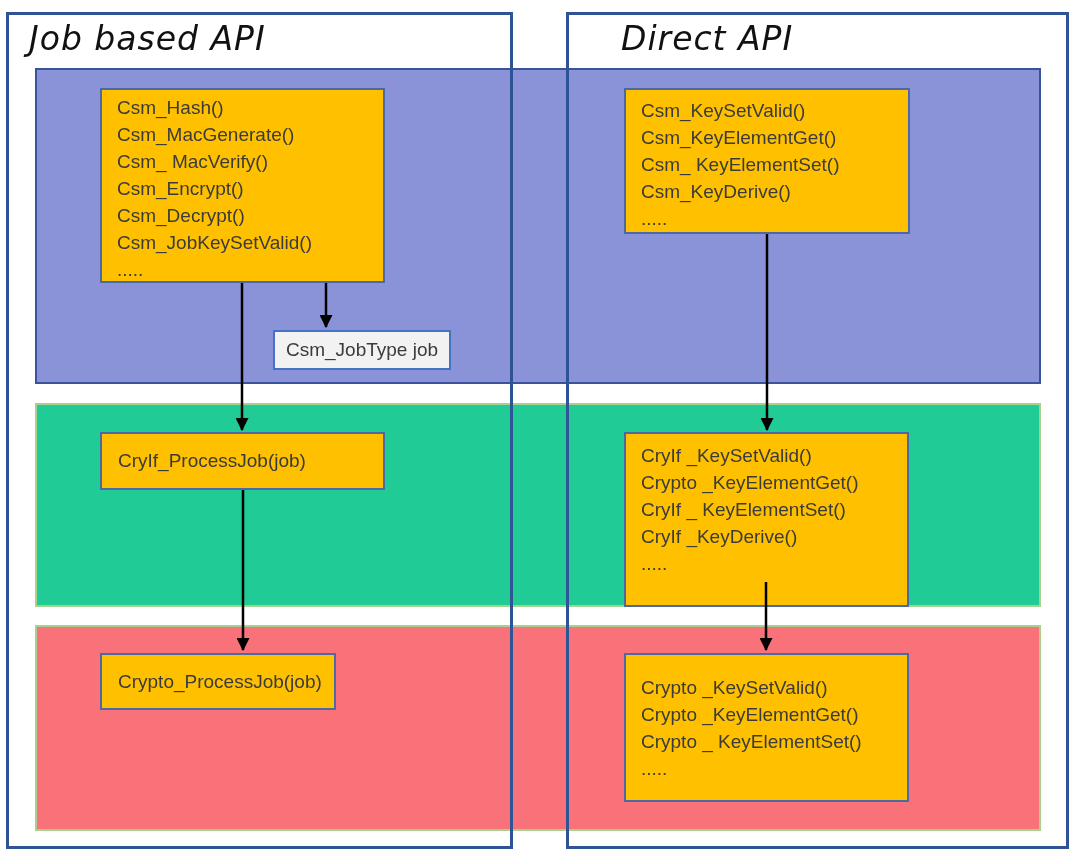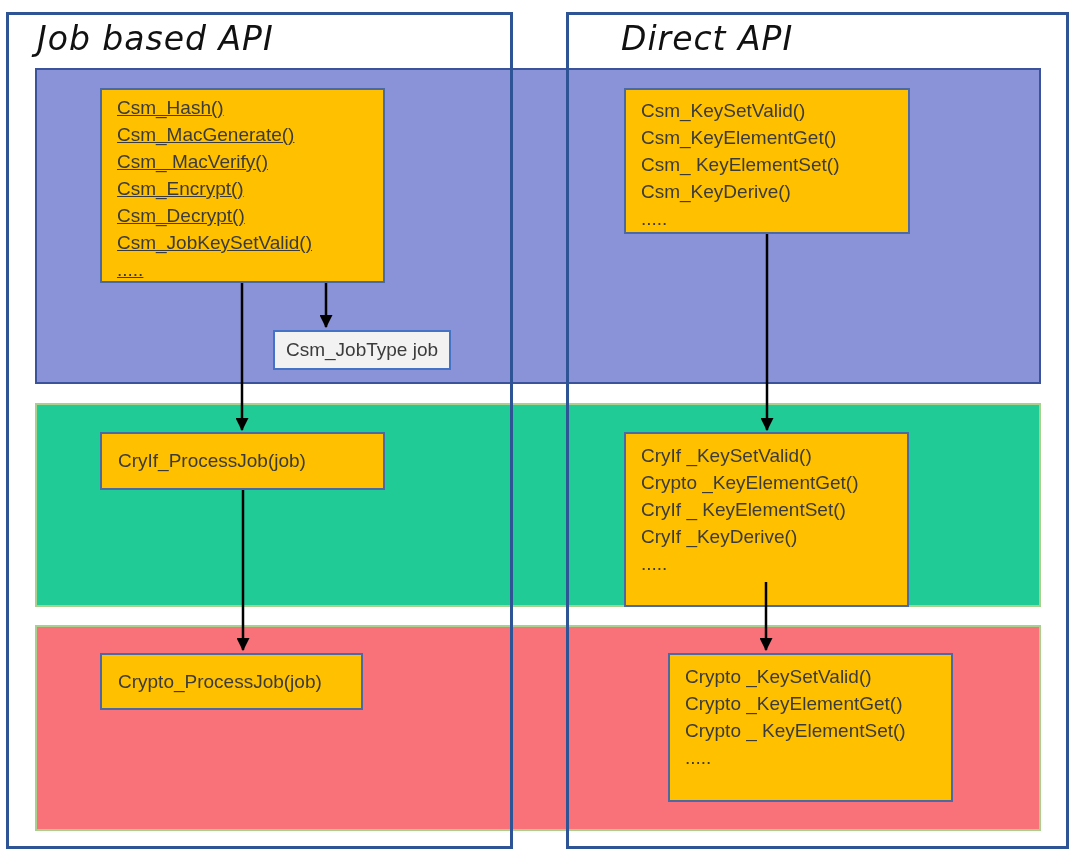--- a/index.html
+++ b/index.html
@@ -16,35 +16,35 @@
 
   
   .outer-box { position:absolute; top:12px; height:837px; border:3px solid var(--outer-border);
                box-sizing:border-box; background:transparent; z-index:20; }
   .outer-left  { left:6px;   width:507px; }
   .outer-right { left:566px; width:503px; }
 
   .panel-title { position:absolute; top:4px; font-size:33px; font-style:italic;
                  color:var(--title-text); font-family:"DejaVu Sans", sans-serif;
                  letter-spacing:1px; white-space:nowrap; }
-  .outer-left  .panel-title { left:20px;margin-left:8px; }
+  .outer-left  .panel-title { left:20px; }
   .outer-right .panel-title { left:24px;margin-left:28px; }
 
   
   .fbox { position:absolute; background:var(--function-box); border:2px solid var(--function-box-border);
           box-sizing:border-box; font-size:19px; color:var(--text); z-index:30; }
   .fbox.multi  { line-height:27px; padding-left:15px; }
   .fbox.single { display:flex; align-items:center; padding-left:16px; }
 
-  #box-csm-job    { left:100px; top:88px;  width:285px; height:195px; padding-top:4px;text-decoration:underline; }
+  #box-csm-job    { left:100px; top:88px;  width:285px; height:195px; padding-top:4px; }
   #box-csm-key    { left:624px; top:88px;  width:286px; height:146px; padding-top:7px; }
   #box-cryif-job  { left:100px; top:432px; width:285px; height:58px; }
   #box-cryif-key  { left:624px; top:432px; width:285px; height:175px; padding-top:8px; }
-  #box-crypto-job { left:100px; top:653px; width:263px; height:57px; }
-  #box-crypto-key { left:624px; top:653px; width:285px; height:149px; padding-top:8px;margin-left:44px; }
+  #box-crypto-job { left:100px; top:653px; width:236px; height:57px; }
+  #box-crypto-key { left:624px; top:653px; width:285px; height:149px; padding-top:19px; }
 
   
   .jobtype { position:absolute; left:273px; top:330px; width:178px; height:40px;
              background:var(--jobtype-fill); border:2px solid var(--jobtype-border);
              box-sizing:border-box; text-align:center; line-height:36px;
              font-size:19px; color:var(--text); z-index:40; }
 
   svg.arrows { position:absolute; left:0; top:0; z-index:35; pointer-events:none; }
 </style>
 </head>

